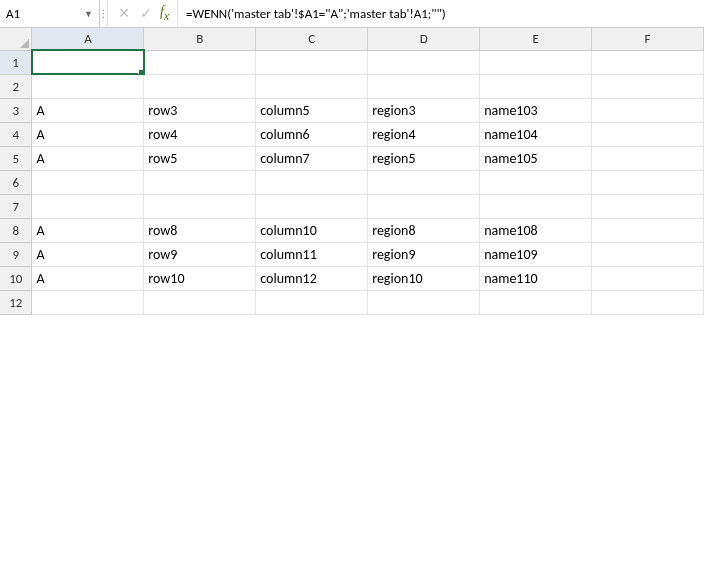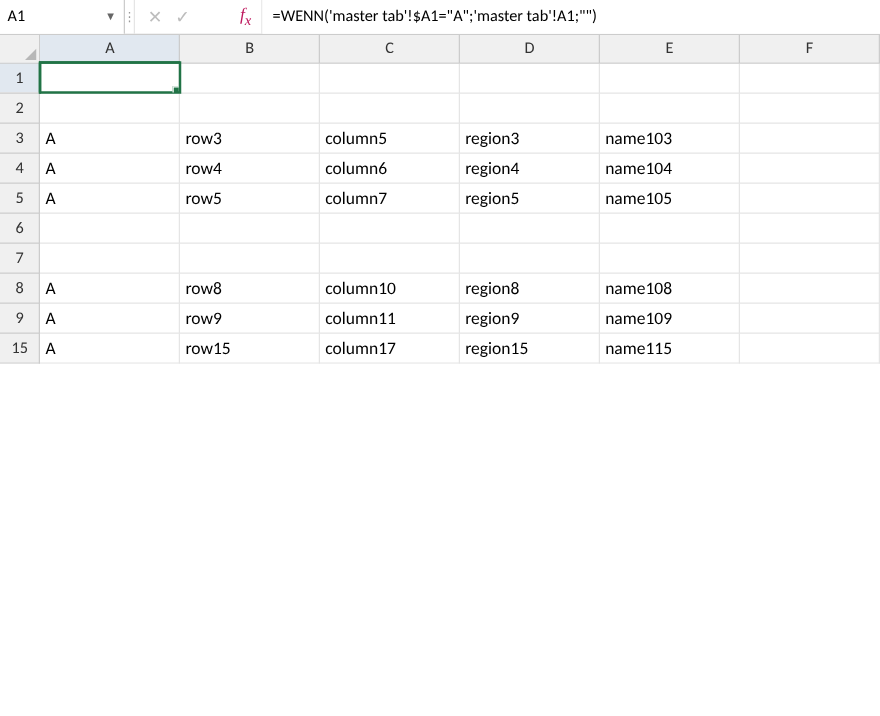--- a/index.html
+++ b/index.html
@@ -49,25 +49,24 @@
     border-right: 1px solid #e5e5e5;
   }
   .fb-btn {
     color: #bdbdbd;
     font-size: 14px;
     width: 16px;
     text-align: center;
     cursor: default;
   }
   .fb-fx {
-    color: #be185d;
+    color: #4d7c0f;
     font-style: italic;
     font-family: "Times New Roman", serif;
     font-size: 14px;
-    margin-left: 32px;
   }
   .formula-input {
     flex: 1;
     padding: 0 8px;
     font-size: 13px;
     font-family: Calibri, Arial, sans-serif;
     border: none;
     outline: none;
     height: 100%;
     background: #fff;
@@ -258,23 +257,32 @@
         <tr>
           <th class="row-head">9</th>
           <td class="cell">A</td>
           <td class="cell">row9</td>
           <td class="cell">column11</td>
           <td class="cell">region9</td>
           <td class="cell">name109</td>
           <td class="cell"></td>
         </tr>
         <tr>
-          <th class="row-head">15</th>
-          <td class="cell">A</td>
-          <td class="cell">row15</td>
-          <td class="cell">column17</td>
-          <td class="cell">region15</td>
-          <td class="cell">name115</td>
+          <th class="row-head">10</th>
+          <td class="cell">A</td>
+          <td class="cell">row10</td>
+          <td class="cell">column12</td>
+          <td class="cell">region10</td>
+          <td class="cell">name110</td>
+          <td class="cell"></td>
+        </tr>
+        <tr>
+          <th class="row-head">12</th>
+          <td class="cell"></td>
+          <td class="cell"></td>
+          <td class="cell"></td>
+          <td class="cell"></td>
+          <td class="cell"></td>
           <td class="cell"></td>
         </tr>
       </tbody>
   </table>
 </div>
 
 </body></html>

